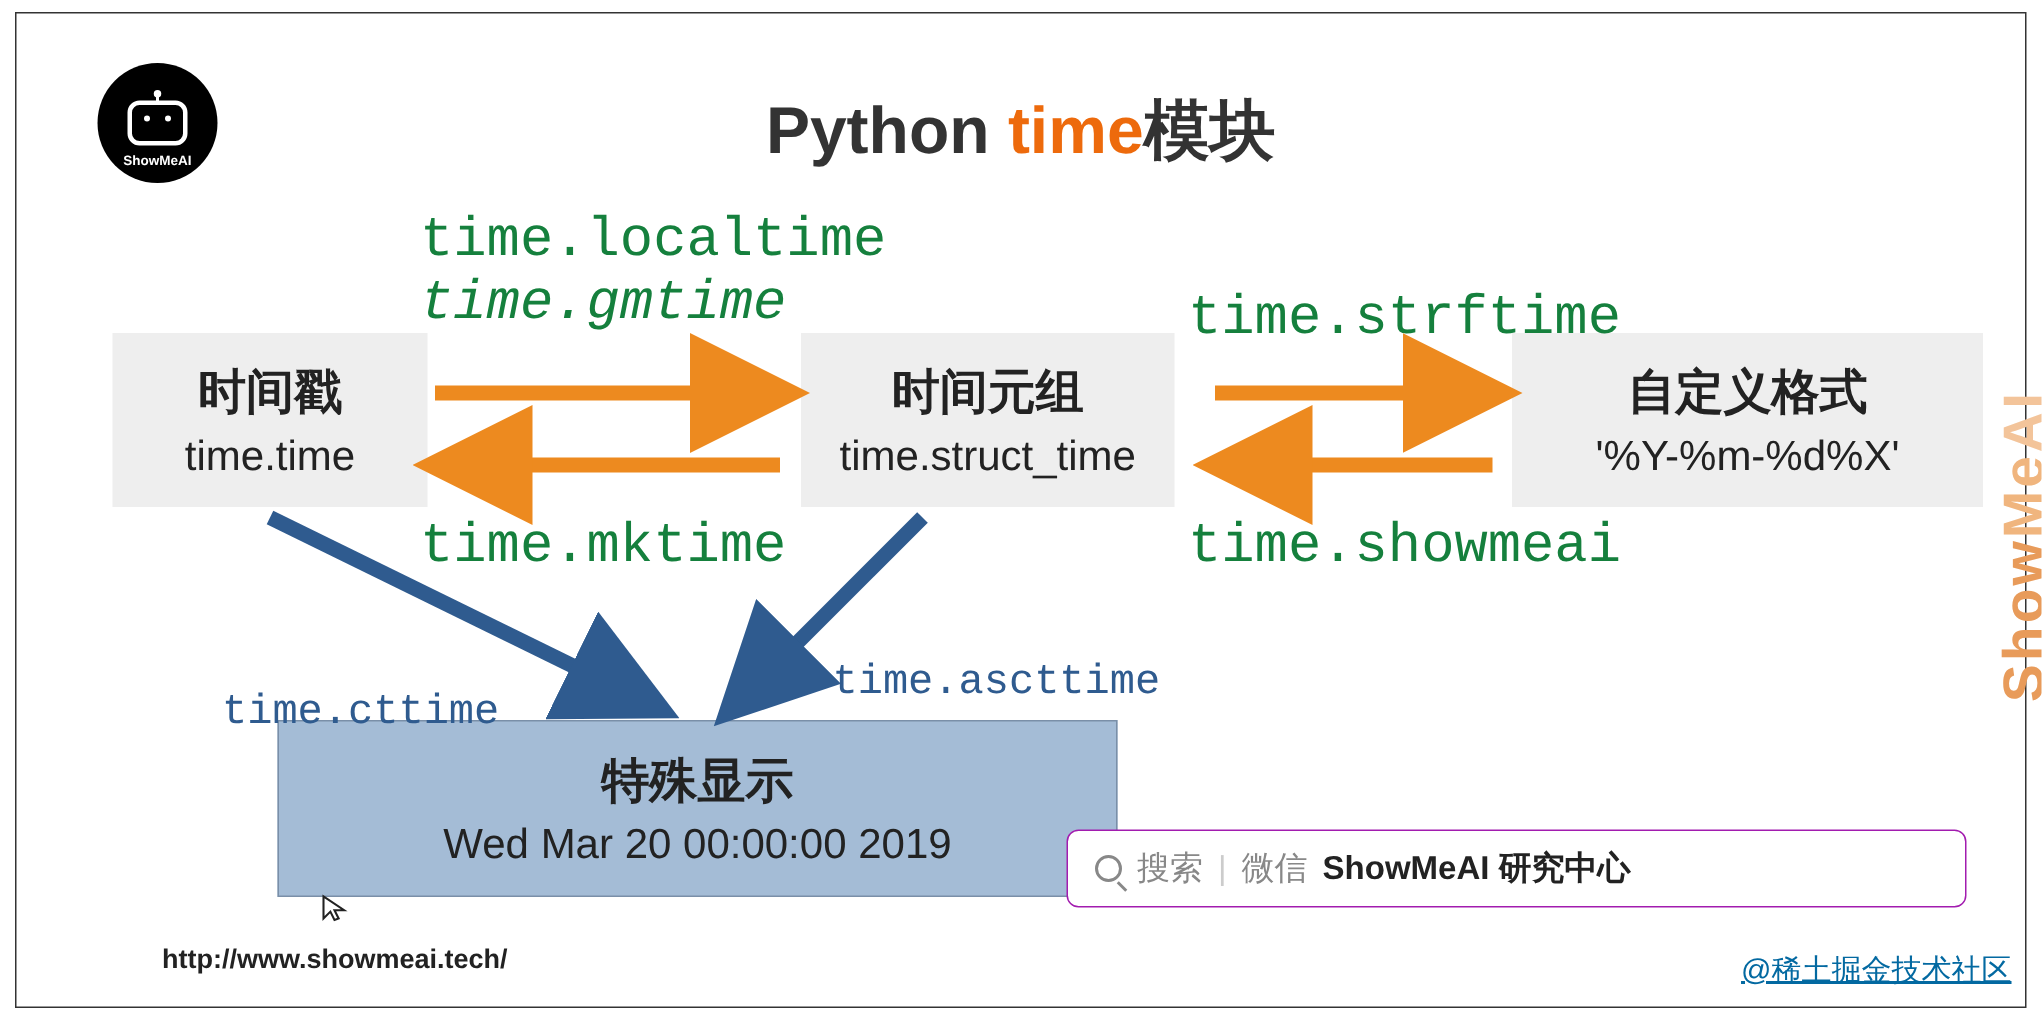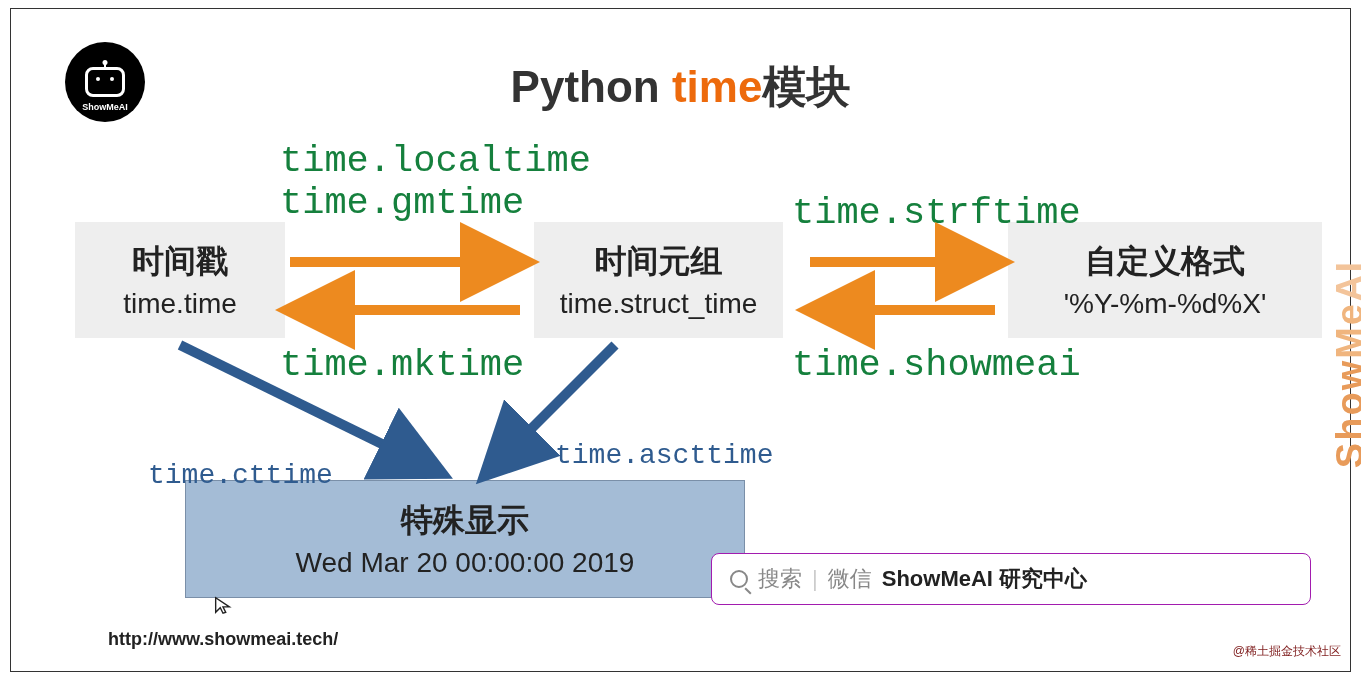--- a/index.html
+++ b/index.html
@@ -81,38 +81,38 @@
     border: 1px solid #7a8fa8;
     text-align: center;
     padding: 18px 10px;
   }
   .blue-box .head { font-size: 32px; font-weight: bold; color: #222; }
   .blue-box .sub  { font-size: 28px; color: #222; margin-top: 4px; }
 
   .label { position: absolute; white-space: nowrap; }
 
   .label.l1 { left: 280px; top: 140px; }
-  .label.l2 { left: 280px; top: 182px; }
+  .label.l2 { left: 280px; top: 182px; font-style: italic; }
   .label.l3 { left: 280px; top: 344px; }
   .label.l4 { left: 792px; top: 192px; }
   .label.l5 { left: 792px; top: 344px; }
   .label.l6 { left: 148px; top: 460px; text-align: right; }
   .label.l7 { left: 555px; top: 440px; }
 
   .url {
     position: absolute;
     left: 108px; bottom: 30px;
     font-size: 18px; font-weight: bold; color: #222;
     display: flex; align-items: center; gap: 8px; flex-direction: column;
   }
 
   .watermark {
     position: absolute;
     right: 20px; bottom: 20px;
-    color: #7f1d1d; font-size: 12px;
+    color: #0369a1; font-size: 20px; text-decoration: underline;
   }
   .side-brand {
     position: absolute;
     right: 32px; top: 260px;
     transform: rotate(-90deg);
     transform-origin: right top;
     font-size: 38px; font-weight: bold;
     letter-spacing: 2px;
     color: #f3c49a;
   }

